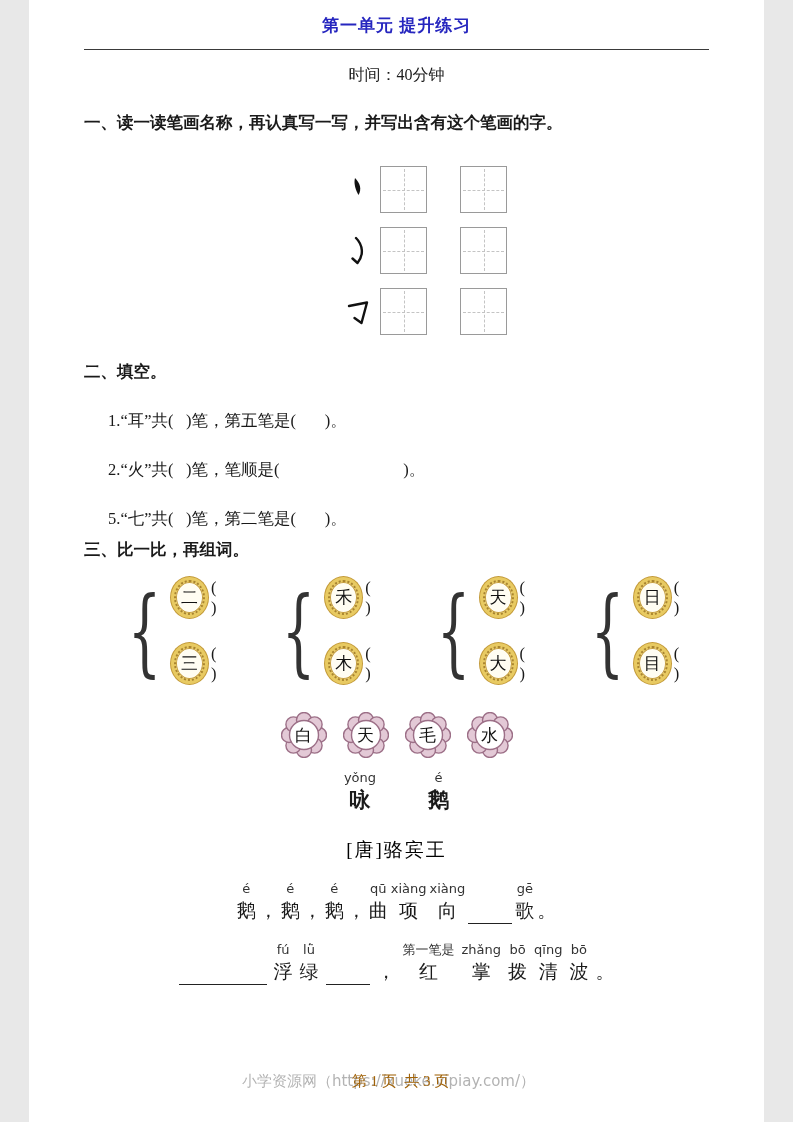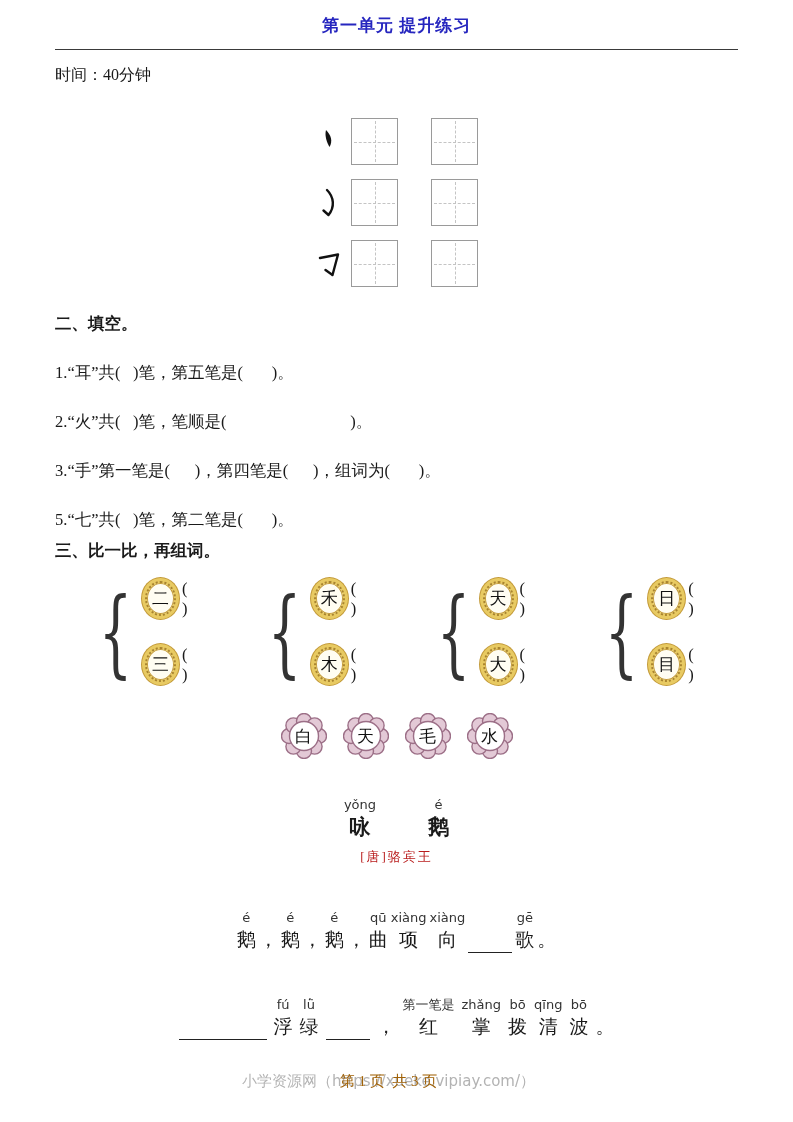--- a/index.html
+++ b/index.html
@@ -1,25 +1,25 @@
 <!DOCTYPE html>
 <html><head>
 <meta charset="utf-8">
 <style>
   html,body{margin:0;padding:0;background:#e8e8e8;}
   .page{
-    position:relative;width:793px;height:1122px;margin:0 auto;background:#ffffff;
+    position:relative;width:735px;height:1122px;margin:0 auto;background:#ffffff;
     font-family:"Liberation Serif","DejaVu Serif",serif;color:#1a1a1a;overflow:hidden;
     box-sizing:border-box;padding:14px 55px 0 55px;
   }
-  .keep{white-space:pre-wrap;}
+  .keep{white-space:pre-wrap;margin-left:24px;}
   
   .title{ text-align:center;font-size:17px;font-weight:bold;color:#2626bf;letter-spacing:1px;}
   .rule{ border-top:1px solid #3a3a3a;margin-top:12px;}
-  .time{ text-align:left;font-size:16px;margin-top:15px;}
+  .time{ text-align:center;font-size:16px;margin-top:15px;}
   
   .sec-h{font-size:16.5px;font-weight:bold;margin-top:26px;}
   
   .stroke-block{margin-top:32px;margin-left:262px;}
   .stroke-row{display:flex;align-items:center;margin-bottom:14px;}
   .stroke-glyph{width:26px;height:30px;margin-right:8px;flex:0 0 auto;}
   .stroke-glyph svg{display:block;width:26px;height:30px;}
   .tzg{position:relative;width:47px;height:47px;border:1.5px solid #9a9a9a;box-sizing:border-box;background:#fff;}
   .tzg + .tzg{margin-left:33px;}
   .tzg .vline{position:absolute;left:50%;top:2px;bottom:2px;border-left:1px dashed #c4c4c4;}
@@ -48,26 +48,26 @@
   .bank{display:flex;justify-content:center;margin-top:26px;}
   .flower{position:relative;width:46px;height:46px;flex:0 0 auto;}
   .flower + .flower{margin-left:16px;}
   .flower svg{position:absolute;inset:0;}
   .flower .fchar{position:absolute;inset:0;display:flex;align-items:center;justify-content:center;
                  font-size:17px;color:#111;}
   .poem{margin-top:10px;text-align:center;}
   .tok-row{display:flex;justify-content:center;align-items:flex-end;}
   .tok{display:inline-flex;flex-direction:column;align-items:center;justify-content:flex-end;}
   .py{height:19px;font-family:"DejaVu Sans","Liberation Sans",sans-serif;font-size:13px;color:#333;
-      line-height:19px;white-space:nowrap;margin-top:26px;}
+      line-height:19px;white-space:nowrap;}
   .zh{font-size:19px;line-height:26px;white-space:nowrap;}
   .ptitle{margin-top:4px;}
   .ptitle .zh{font-size:21px;font-weight:bold;}
   .ptitle .tok + .tok{margin-left:52px;}
-  .author{margin-top:8px;font-size:13px;color:#b91c1c;letter-spacing:2px;}
+  .author{margin-top:24px;font-size:19px;color:#000000;letter-spacing:2px;}
   .pline{margin-top:16px;}
   .l1 .tok + .tok{margin-left:3px;}
   .l2 .tok + .tok{margin-left:7px;}
   .blank{display:inline-block;border-bottom:1.5px solid #222;height:24px;}
   .w44{width:44px;} .w88{width:88px;}
   
   .footer{position:absolute;left:0;right:16px;bottom:28px;height:22px;}
   .watermark{position:absolute;left:0;right:0;text-align:center;
              font-family:"DejaVu Sans","Liberation Sans",sans-serif;
              font-size:15px;color:#b3b3b3;}
@@ -75,20 +75,21 @@
 </style>
 </head>
 <body>
 
 <div class="page">
 
   <div class="title">第一单元 提升练习</div>
   <div class="rule"></div>
   <div class="time">时间：40分钟</div>
 
+  <div class="sec-h">一、读一读笔画名称，再认真写一写，并写出含有这个笔画的字。</div>
   <div class="stroke-block">
 
     <div class="stroke-row">
       <span class="stroke-glyph" role="img" aria-label="丶">
         <svg viewBox="0 0 26 30">
             <path d="M9 3 C14 8 16 14 12.5 20 C9.5 15 7.5 8 9 3 Z" fill="#111"></path>
           </svg>
       </span>
       <div class="tzg">
           <div class="vline"></div>
@@ -130,21 +131,20 @@
           <div class="vline"></div>
           <div class="hline"></div>
         </div>
     </div>
 
   </div>
 
   <div class="sec-h">二、填空。</div>
   <div class="s2-item keep">1.“耳”共(   )笔，第五笔是(       )。</div>
   <div class="s2-item keep">2.“火”共(   )笔，笔顺是(                              )。</div>
-  <div class="s2-item keep">3.“手”第一笔是(      )，第四笔是(      )，组词为(       )。</div>
   <div class="s2-item keep">5.“七”共(   )笔，第二笔是(       )。</div>
 
   <div class="sec-h" style="margin-top:9px;">三、比一比，再组词。</div>
   <div class="groups">
 
     <div class="group">
       <span class="brace">{</span>
       <div class="pair-col">
         <div class="pair-row">
           <span class="wreath">

